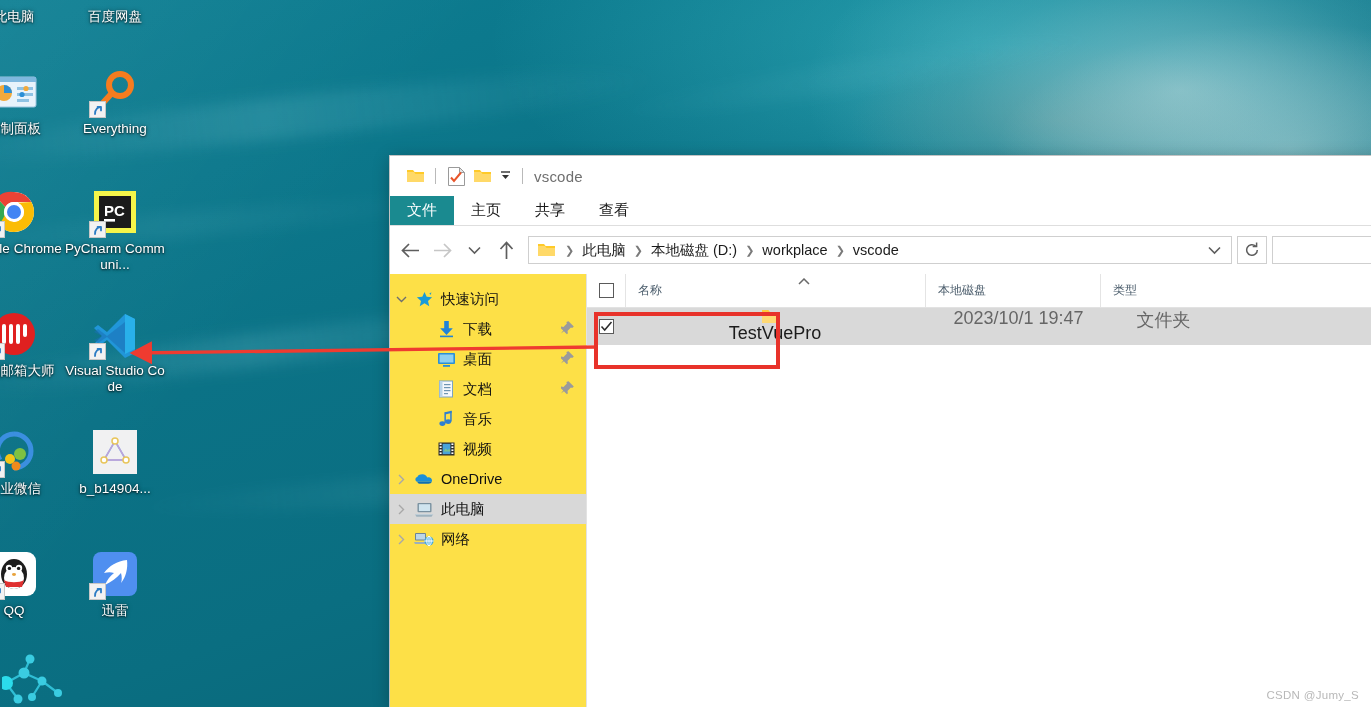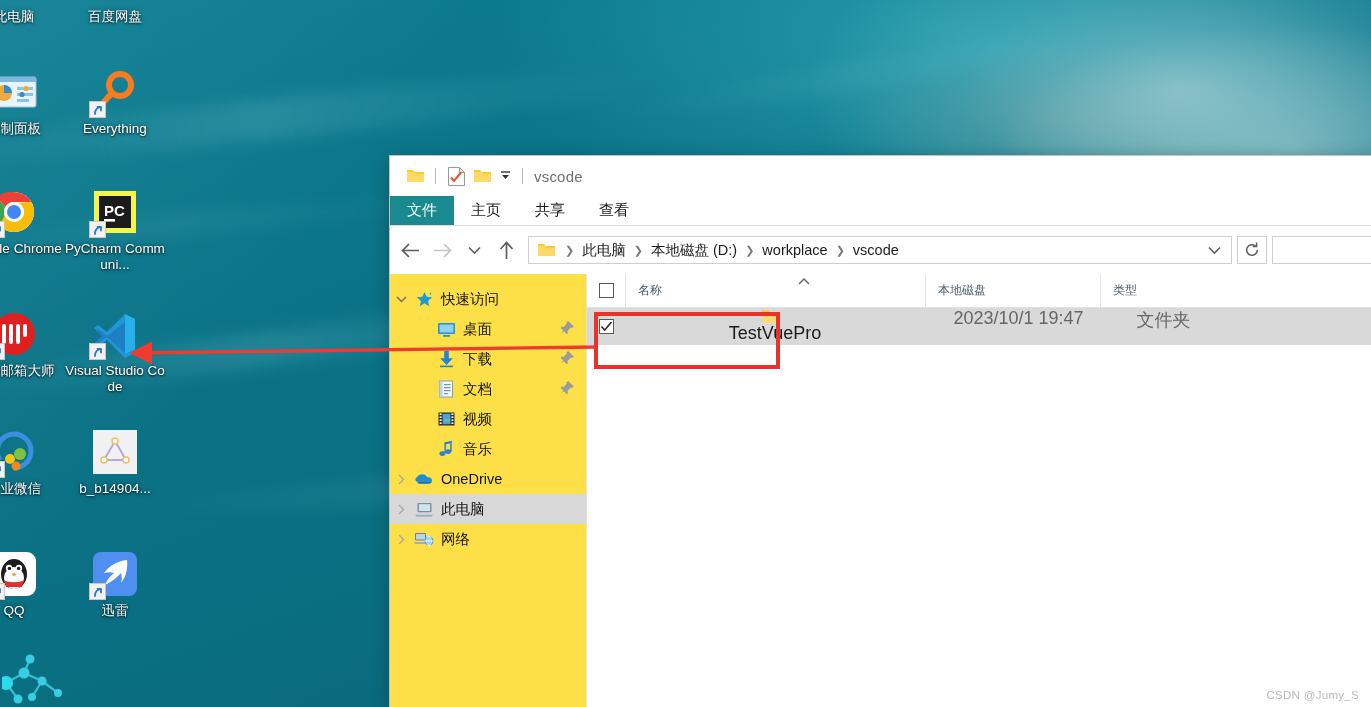--- a/index.html
+++ b/index.html
@@ -454,40 +454,40 @@
               <svg width="19" height="18" viewBox="0 0 20 18" xmlns="http://www.w3.org/2000/svg">
                 <path d="M10 1.5l2.3 5.2 5.7.5-4.3 3.8 1.3 5.5L10 13.6 5 16.5l1.3-5.5L2 7.2l5.7-.5z" fill="#1a9bd7"></path>
                 <path d="M15 3.5l2.2-1.6-.5 2.7z" fill="#1a9bd7"></path>
               </svg>
             </span>
             <span class="nlbl">快速访问</span>
           </div>
           <div class="nrow lvl1">
             <span class="nchev"></span>
             <span class="nico">
+              <svg width="19" height="18" viewBox="0 0 19 18" xmlns="http://www.w3.org/2000/svg">
+                <path d="M7.2 1h4.6v7.2h4L9.5 15 3.2 8.2h4z" fill="#1f83d8"></path>
+                <rect x="3" y="15.6" width="13" height="1.6" fill="#1f83d8"></rect>
+              </svg>
+            </span>
+            <span class="nlbl">下载</span>
+            <span class="pin"><svg width="15" height="15" viewBox="0 0 15 15" xmlns="http://www.w3.org/2000/svg">
+                <path d="M7.5 1.2l5.3 5.3-1.6 1.6-1.3-.5-3.4 3.4.4 2.3-1 1-3-3-3.3 2.6 2.6-3.3-3-3 1-1 2.3.4L5.9 3.4l-.5-1.3z" fill="#9b9b9b"></path>
+              </svg></span>
+          </div>
+          <div class="nrow lvl1">
+            <span class="nchev"></span>
+            <span class="nico">
               <svg width="19" height="17" viewBox="0 0 19 17" xmlns="http://www.w3.org/2000/svg">
                 <rect x="1" y="2" width="17" height="11" rx="1" fill="#2b8fd6"></rect>
                 <rect x="2.6" y="3.5" width="13.8" height="8" fill="#8fd0f0"></rect>
                 <rect x="6" y="14" width="7" height="1.8" fill="#2b8fd6"></rect>
               </svg>
             </span>
             <span class="nlbl">桌面</span>
-            <span class="pin"><svg width="15" height="15" viewBox="0 0 15 15" xmlns="http://www.w3.org/2000/svg">
-                <path d="M7.5 1.2l5.3 5.3-1.6 1.6-1.3-.5-3.4 3.4.4 2.3-1 1-3-3-3.3 2.6 2.6-3.3-3-3 1-1 2.3.4L5.9 3.4l-.5-1.3z" fill="#9b9b9b"></path>
-              </svg></span>
-          </div>
-          <div class="nrow lvl1">
-            <span class="nchev"></span>
-            <span class="nico">
-              <svg width="19" height="18" viewBox="0 0 19 18" xmlns="http://www.w3.org/2000/svg">
-                <path d="M7.2 1h4.6v7.2h4L9.5 15 3.2 8.2h4z" fill="#1f83d8"></path>
-                <rect x="3" y="15.6" width="13" height="1.6" fill="#1f83d8"></rect>
-              </svg>
-            </span>
-            <span class="nlbl">下载</span>
             <span class="pin"><svg width="15" height="15" viewBox="0 0 15 15" xmlns="http://www.w3.org/2000/svg">
                 <path d="M7.5 1.2l5.3 5.3-1.6 1.6-1.3-.5-3.4 3.4.4 2.3-1 1-3-3-3.3 2.6 2.6-3.3-3-3 1-1 2.3.4L5.9 3.4l-.5-1.3z" fill="#9b9b9b"></path>
               </svg></span>
           </div>
           <div class="nrow lvl1">
             <span class="nchev"></span>
             <span class="nico">
               <svg width="19" height="18" viewBox="0 0 19 18" xmlns="http://www.w3.org/2000/svg">
                 <rect x="2.5" y="1" width="13" height="16" fill="#f5f8fb" stroke="#7aa3c2"></rect>
                 <rect x="2.5" y="1" width="3" height="16" fill="#b9d4e8"></rect>
@@ -496,20 +496,33 @@
                   <rect x="7" y="7" width="6.5" height="1.2"></rect>
                   <rect x="7" y="10" width="6.5" height="1.2"></rect>
                   <rect x="7" y="13" width="4" height="1.2"></rect>
                 </g>
               </svg>
             </span>
             <span class="nlbl">文档</span>
             <span class="pin"><svg width="15" height="15" viewBox="0 0 15 15" xmlns="http://www.w3.org/2000/svg">
                 <path d="M7.5 1.2l5.3 5.3-1.6 1.6-1.3-.5-3.4 3.4.4 2.3-1 1-3-3-3.3 2.6 2.6-3.3-3-3 1-1 2.3.4L5.9 3.4l-.5-1.3z" fill="#9b9b9b"></path>
               </svg></span>
+          </div>
+          <div class="nrow lvl1">
+            <span class="nchev"></span>
+            <span class="nico">
+              <svg width="19" height="18" viewBox="0 0 19 18" xmlns="http://www.w3.org/2000/svg">
+                <path d="M8 2.2l6.6-1.4v2.2L8 4.4z" fill="#2f7fd0"></path>
+                <rect x="13.2" y="0.9" width="1.5" height="10.5" fill="#2f7fd0"></rect>
+                <rect x="7.4" y="2.2" width="1.5" height="11" fill="#2f7fd0"></rect>
+                <ellipse cx="5.4" cy="13.6" rx="3" ry="2.3" fill="#2f7fd0"></ellipse>
+                <ellipse cx="11.2" cy="11.6" rx="3" ry="2.3" fill="#2f7fd0"></ellipse>
+              </svg>
+            </span>
+            <span class="nlbl">音乐</span>
           </div>
           <div class="nrow lvl1">
             <span class="nchev"></span>
             <span class="nico">
               <svg width="19" height="18" viewBox="0 0 19 18" xmlns="http://www.w3.org/2000/svg">
                 <rect x="1.5" y="2.5" width="16" height="13" fill="#2f2f2f"></rect>
                 <g fill="#fff">
                   <rect x="2.6" y="3.4" width="2" height="1.6"></rect>
                   <rect x="2.6" y="6.4" width="2" height="1.6"></rect>
                   <rect x="2.6" y="9.4" width="2" height="1.6"></rect>
@@ -517,33 +530,20 @@
                   <rect x="14.4" y="3.4" width="2" height="1.6"></rect>
                   <rect x="14.4" y="6.4" width="2" height="1.6"></rect>
                   <rect x="14.4" y="9.4" width="2" height="1.6"></rect>
                   <rect x="14.4" y="12.4" width="2" height="1.6"></rect>
                 </g>
                 <rect x="5.6" y="3.8" width="7.8" height="10.4" fill="#4aa3d8"></rect>
                 <path d="M6.4 11.6l2.4-3 1.8 2 1.6-2.2 1.2 3.2z" fill="#7fc48a"></path>
               </svg>
             </span>
             <span class="nlbl">视频</span>
-          </div>
-          <div class="nrow lvl1">
-            <span class="nchev"></span>
-            <span class="nico">
-              <svg width="19" height="18" viewBox="0 0 19 18" xmlns="http://www.w3.org/2000/svg">
-                <path d="M8 2.2l6.6-1.4v2.2L8 4.4z" fill="#2f7fd0"></path>
-                <rect x="13.2" y="0.9" width="1.5" height="10.5" fill="#2f7fd0"></rect>
-                <rect x="7.4" y="2.2" width="1.5" height="11" fill="#2f7fd0"></rect>
-                <ellipse cx="5.4" cy="13.6" rx="3" ry="2.3" fill="#2f7fd0"></ellipse>
-                <ellipse cx="11.2" cy="11.6" rx="3" ry="2.3" fill="#2f7fd0"></ellipse>
-              </svg>
-            </span>
-            <span class="nlbl">音乐</span>
           </div>
           <div class="nrow">
             <span class="nchev">
               <svg width="9" height="11" viewBox="0 0 9 11" xmlns="http://www.w3.org/2000/svg">
                 <path d="M2 1l4.5 4.5L2 10" fill="none" stroke="#a8a8a8" stroke-width="1.4"></path>
               </svg>
             </span>
             <span class="nico">
               <svg width="19" height="16" viewBox="0 0 19 16" xmlns="http://www.w3.org/2000/svg">
                 <path d="M7.4 3.2c2.4 0 4.2 1.5 4.9 3.3.4-.2.8-.3 1.3-.3 1.9 0 3.4 1.5 3.4 3.4 0 .4-.1.8-.2 1.1H2.3C1.2 10.7.4 9.7.4 8.5c0-1.2.9-2.2 2-2.4.1-1.7 2.2-2.9 5-2.9z" fill="#1a8fd8"></path>

